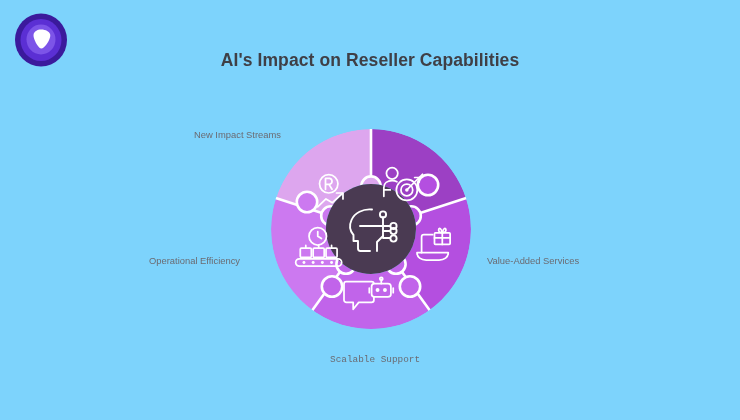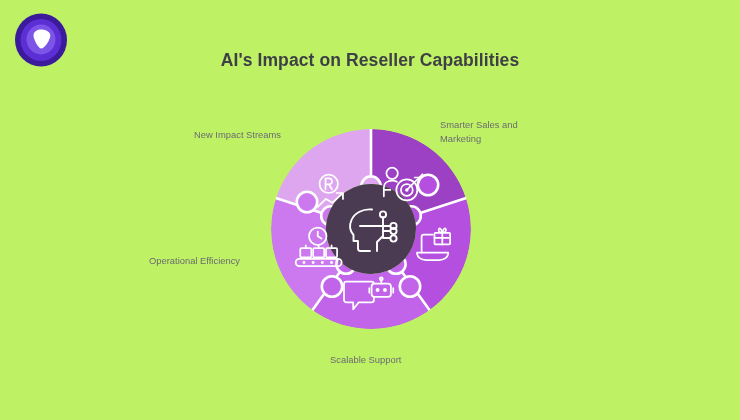--- a/index.html
+++ b/index.html
@@ -12,21 +12,21 @@
     height: 420px;
     position: relative;
     overflow: hidden;
     font-family: "Liberation Sans", sans-serif;
     -webkit-font-smoothing: antialiased;
   }
 
   .slide {
     position: absolute;
     inset: 0;
-    background: #bef264;
+    background: #7dd3fc;
   }
 
   
   .logo {
     position: absolute;
     left: 14px;
     top: 13px;
     width: 54px;
     height: 54px;
   }
@@ -66,21 +66,21 @@
     position: absolute;
     font-size: 9.4px;
     color: #6b6b72;
     line-height: 1.45;
     white-space: pre-line;
   }
   .label-new-revenue     { left: 194px; top: 128px; text-align: left; }
   .label-smarter-sales   { left: 440px; top: 118px; text-align: left; width: 110px; }
   .label-operational     { left: 149px; top: 254px; text-align: right; }
   .label-value-added     { left: 487px; top: 254px; text-align: left; }
-  .label-scalable        { left: 330px; top: 353px; text-align: left; }
+  .label-scalable        { left: 330px; top: 353px; text-align: left; font-family: Liberation Mono, monospace; }
 </style>
 </head>
 <body>
 
 <div class="slide">
 
   <div class="logo">
     <svg viewBox="0 0 54 54" width="54" height="54">
       <ellipse cx="27" cy="27" rx="26" ry="26.5" fill="#3b1a9c"></ellipse>
       <ellipse cx="27" cy="27" rx="20.5" ry="21" fill="#5b2fd4"></ellipse>
@@ -224,21 +224,20 @@
           <circle cx="13" cy="37.5" r="1.6" fill="#ffffff" stroke="none"></circle>
           <circle cx="23" cy="37.5" r="1.6" fill="#ffffff" stroke="none"></circle>
           <circle cx="33" cy="37.5" r="1.6" fill="#ffffff" stroke="none"></circle>
           <circle cx="43" cy="37.5" r="1.6" fill="#ffffff" stroke="none"></circle>
         </g>
       </svg>
     </div>
 
     <div class="label label-new-revenue">New Impact Streams</div>
 
-    <div class="label label-smarter-sales">Smarter Sales and
-Marketing</div>
 
     <div class="label label-operational">Operational Efficiency</div>
 
+    <div class="label label-value-added">Value-Added Services</div>
 
     <div class="label label-scalable">Scalable Support</div>
   </div>
 </div>
 
 </body></html>

